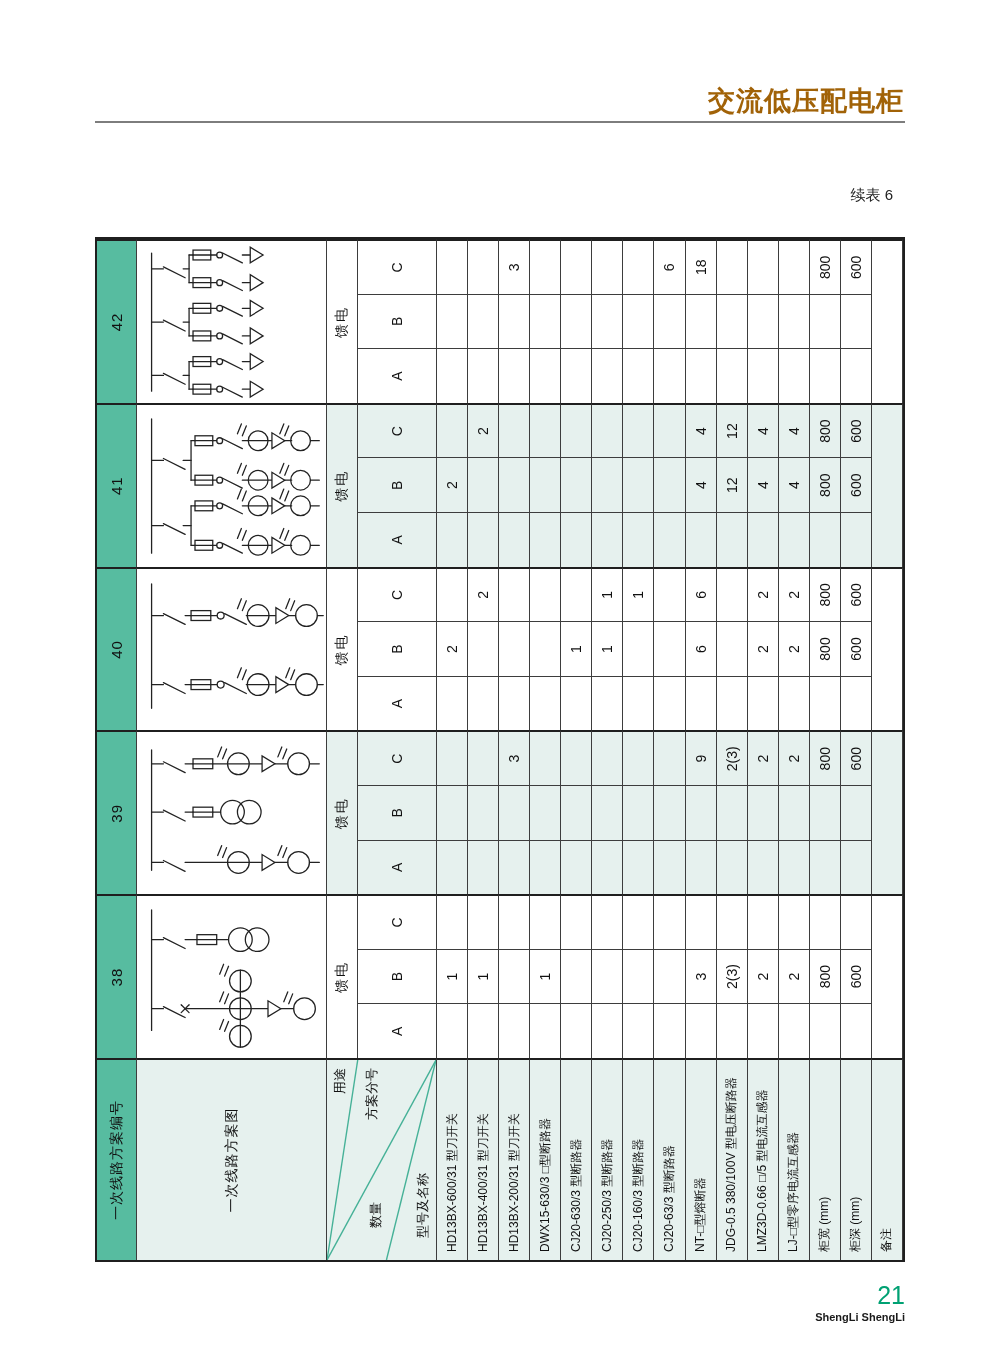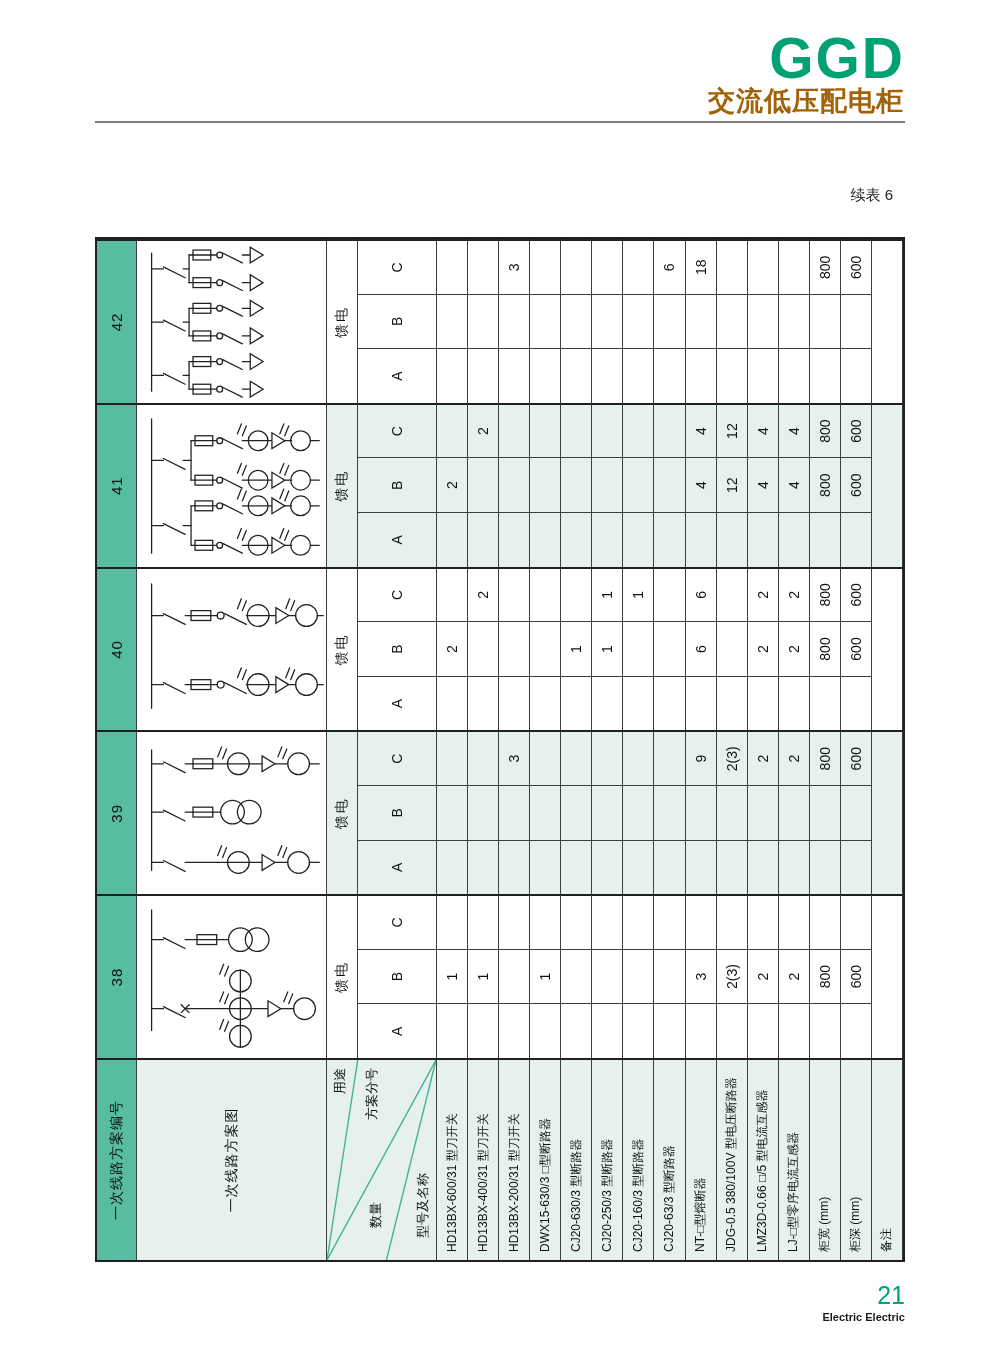--- a/index.html
+++ b/index.html
@@ -40,21 +40,20 @@
   .clab.use-l{top:4px;right:8px;}
   .clab.sub-l{top:36px;right:8px;}
   .clab.qty-l{top:40px;left:32px;}
   .clab.mod-l{bottom:4px;left:22px;}
 </style>
 </head>
 <body>
 
 <div class="page">
 
-  <div class="brand">GGD</div>
   <div class="subtitle">交流低压配电柜</div>
   <div class="rule"></div>
   <div class="tnote">续表 6</div>
 
   <div class="table-area">
     <div class="land" id="grid">
 
       <div class="cell tint corner-label hb" style="grid-column:1;grid-row:3 / span 2;">
         <svg viewBox="0 0 202 110" preserveAspectRatio="none">
           <line x1="0" y1="0" x2="202" y2="31" stroke="#45b197" stroke-width="1.4"></line>
@@ -576,14 +575,14 @@
         <div class="cell val" style="grid-area: 17 / 15 / span 1 / span 1;"></div>
         <div class="cell hb val" style="grid-area: 17 / 16 / span 1 / span 1;">800</div>
         <div class="cell val" style="grid-area: 18 / 14 / span 1 / span 1;"></div>
         <div class="cell val" style="grid-area: 18 / 15 / span 1 / span 1;"></div>
         <div class="cell hb val" style="grid-area: 18 / 16 / span 1 / span 1;">600</div>
         <div class="cell val remark hb" style="grid-area: 19 / 14 / span 1 / span 3;"></div>
       </div>
   </div>
 
   <div class="pagenum">21</div>
-  <div class="logotext">Electric Electric</div>
+  <div class="logotext">ShengLi ShengLi</div>
 </div>
 
 </body></html>

